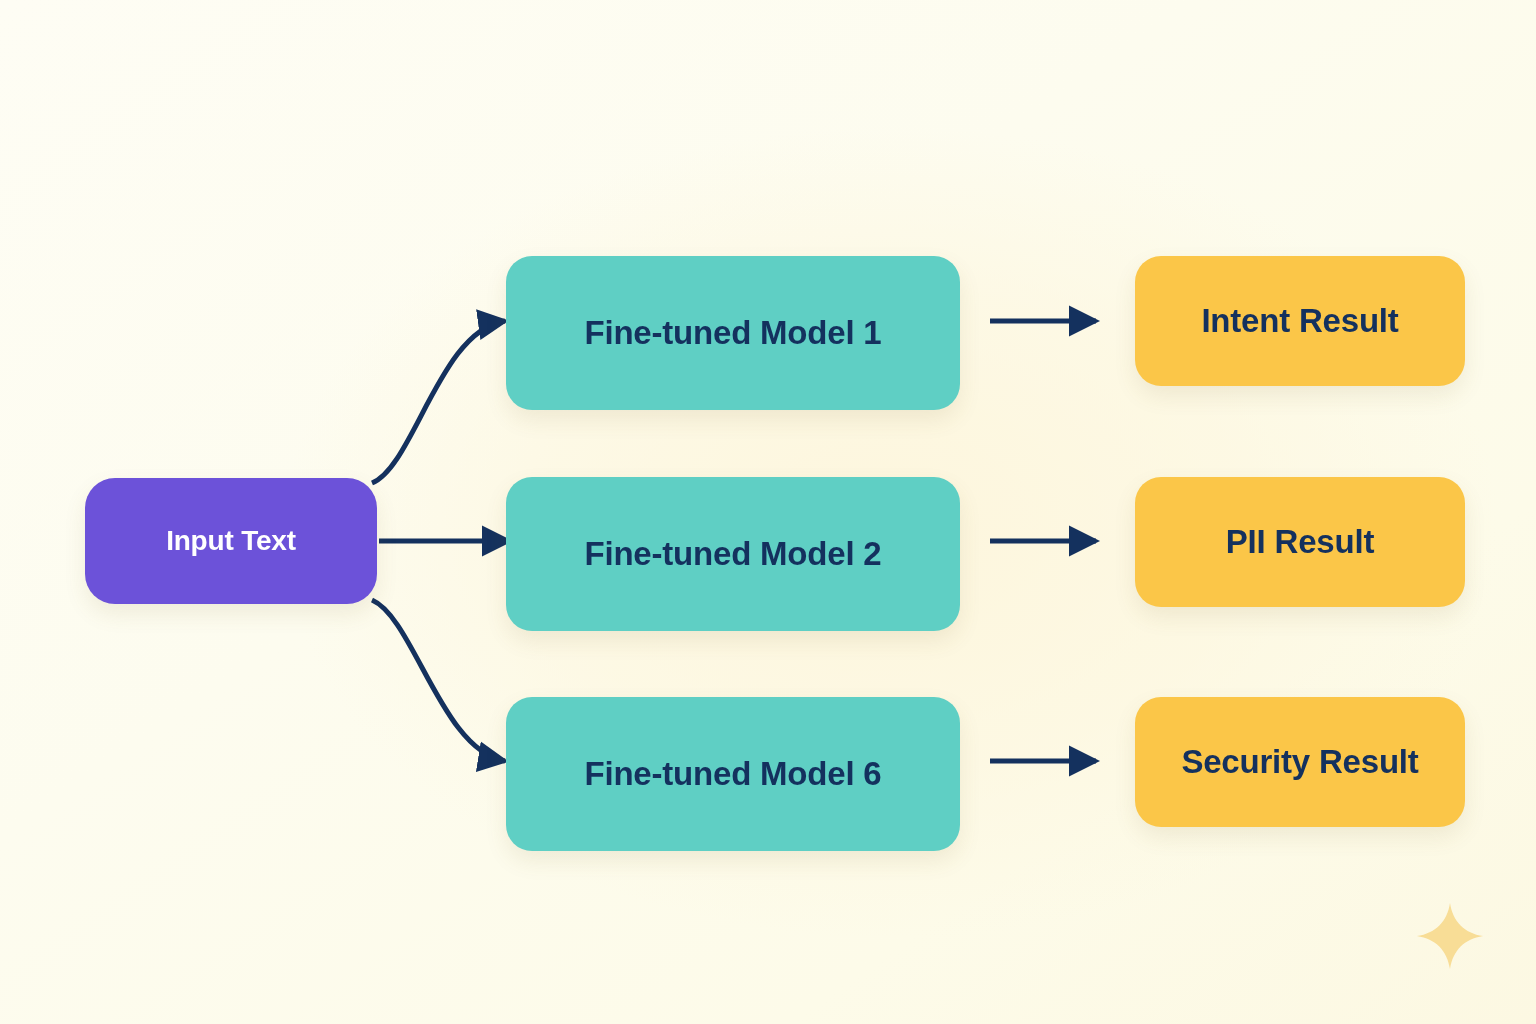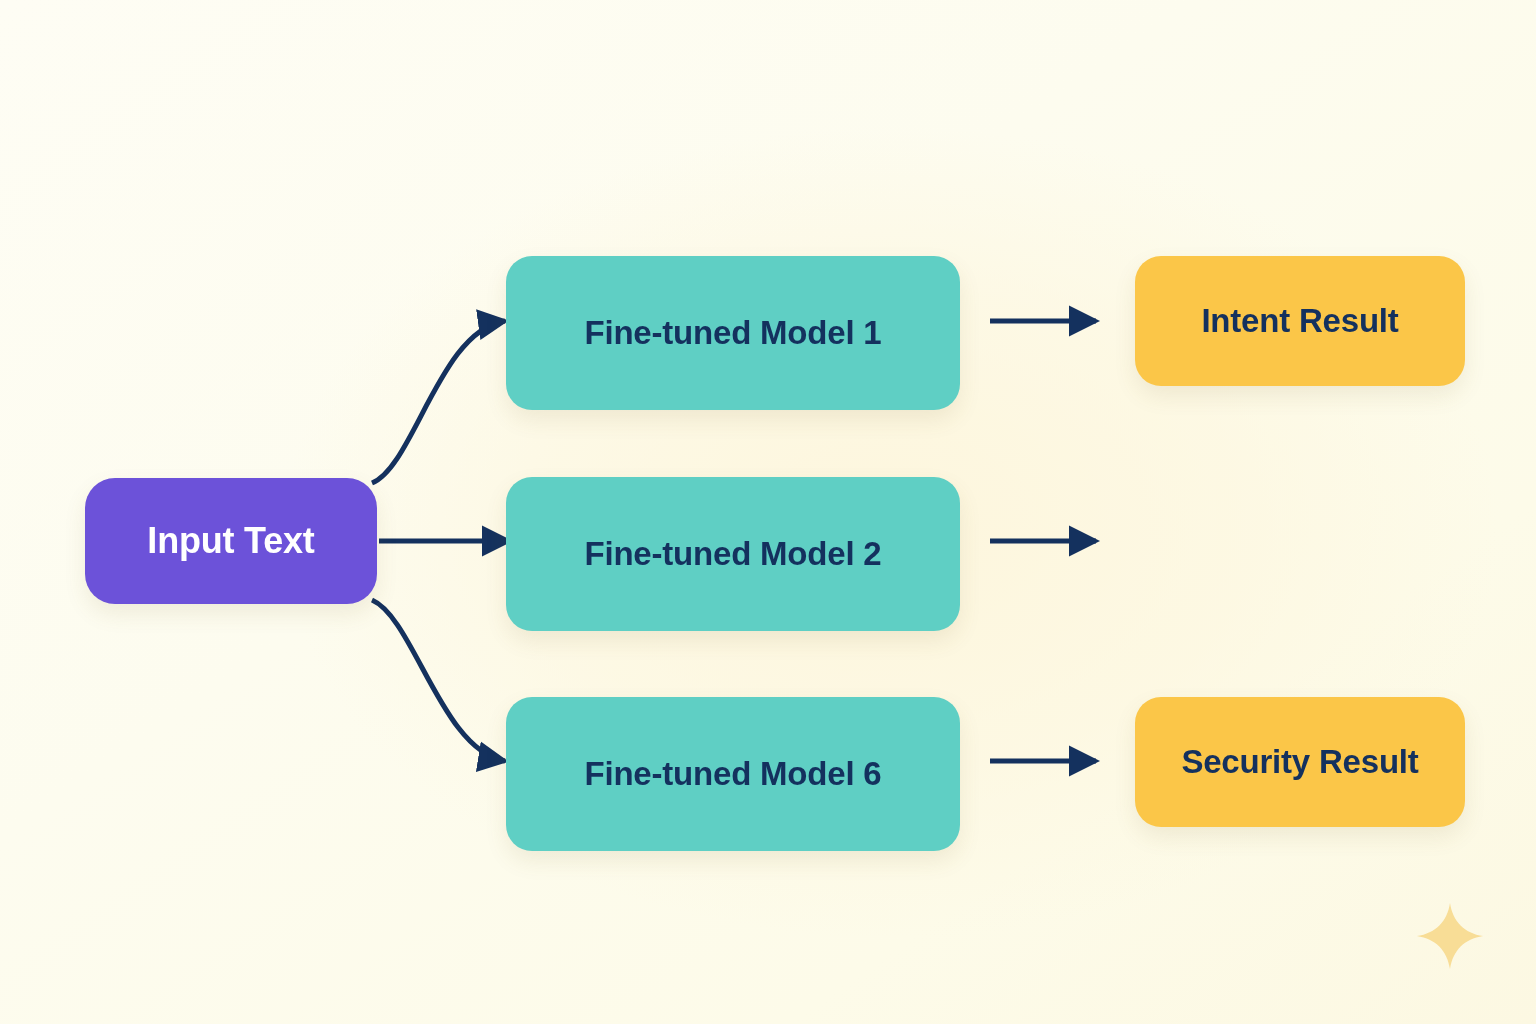--- a/index.html
+++ b/index.html
@@ -55,21 +55,21 @@
     left: 85px;
     top: 478px;
     width: 292px;
     height: 126px;
     background: #6c52d9;
     border-radius: 30px;
     box-shadow: 0 10px 22px rgba(120,100,40,0.10);
   }
   .node.input .node-label {
     color: #ffffff;
-    font-size: 36px;
+    font-size: 28px;
   }
 
   .node.model {
     left: 506px;
     width: 454px;
     height: 154px;
     background: #5fcfc4;
     box-shadow: 0 10px 22px rgba(120,100,40,0.10);
   }
   .node.model .node-label {
@@ -145,20 +145,23 @@
   </div>
 
   <div class="node model row-3">
     <span class="node-label">Fine-tuned Model 6</span>
   </div>
 
   <div class="node result row-1">
     <span class="node-label">Intent Result</span>
   </div>
 
+  <div class="node result row-2">
+    <span class="node-label">PII Result</span>
+  </div>
 
   <div class="node result row-3">
     <span class="node-label">Security Result</span>
   </div>
 
   <svg id="sparkle" viewBox="0 0 100 100" xmlns="http://www.w3.org/2000/svg">
     <path d="M50 4 C54 30 70 46 96 50 C70 54 54 70 50 96 C46 70 30 54 4 50 C30 46 46 30 50 4 Z" fill="#f8dd96"></path>
   </svg>
 
 </div>

